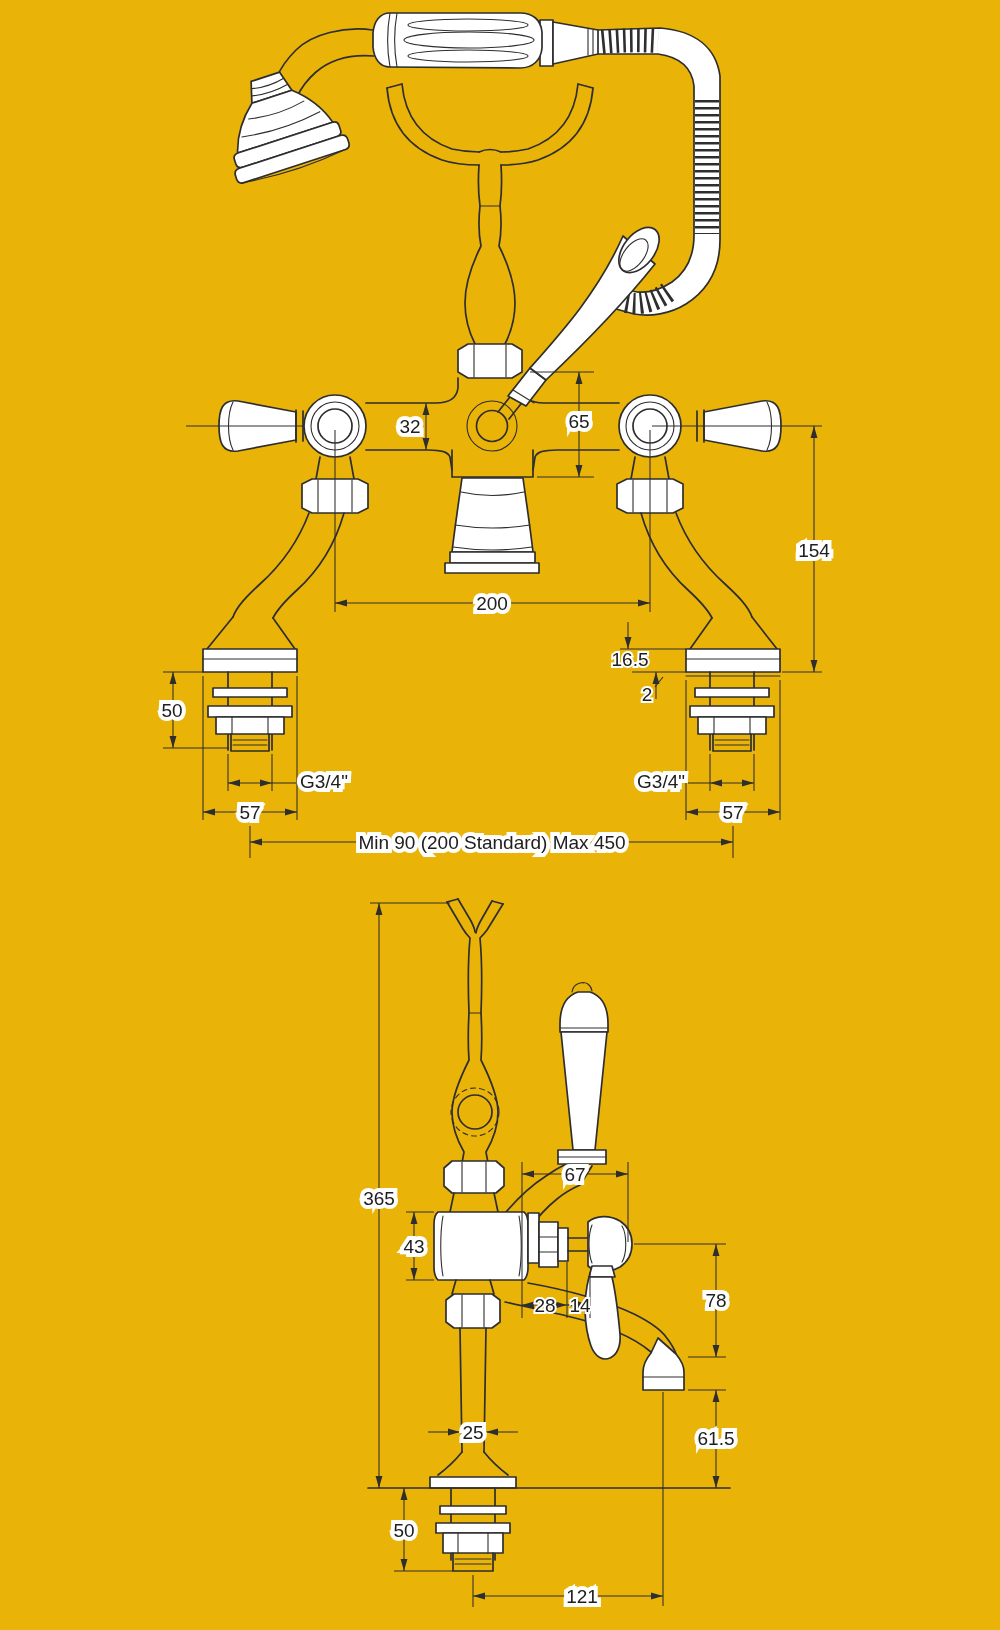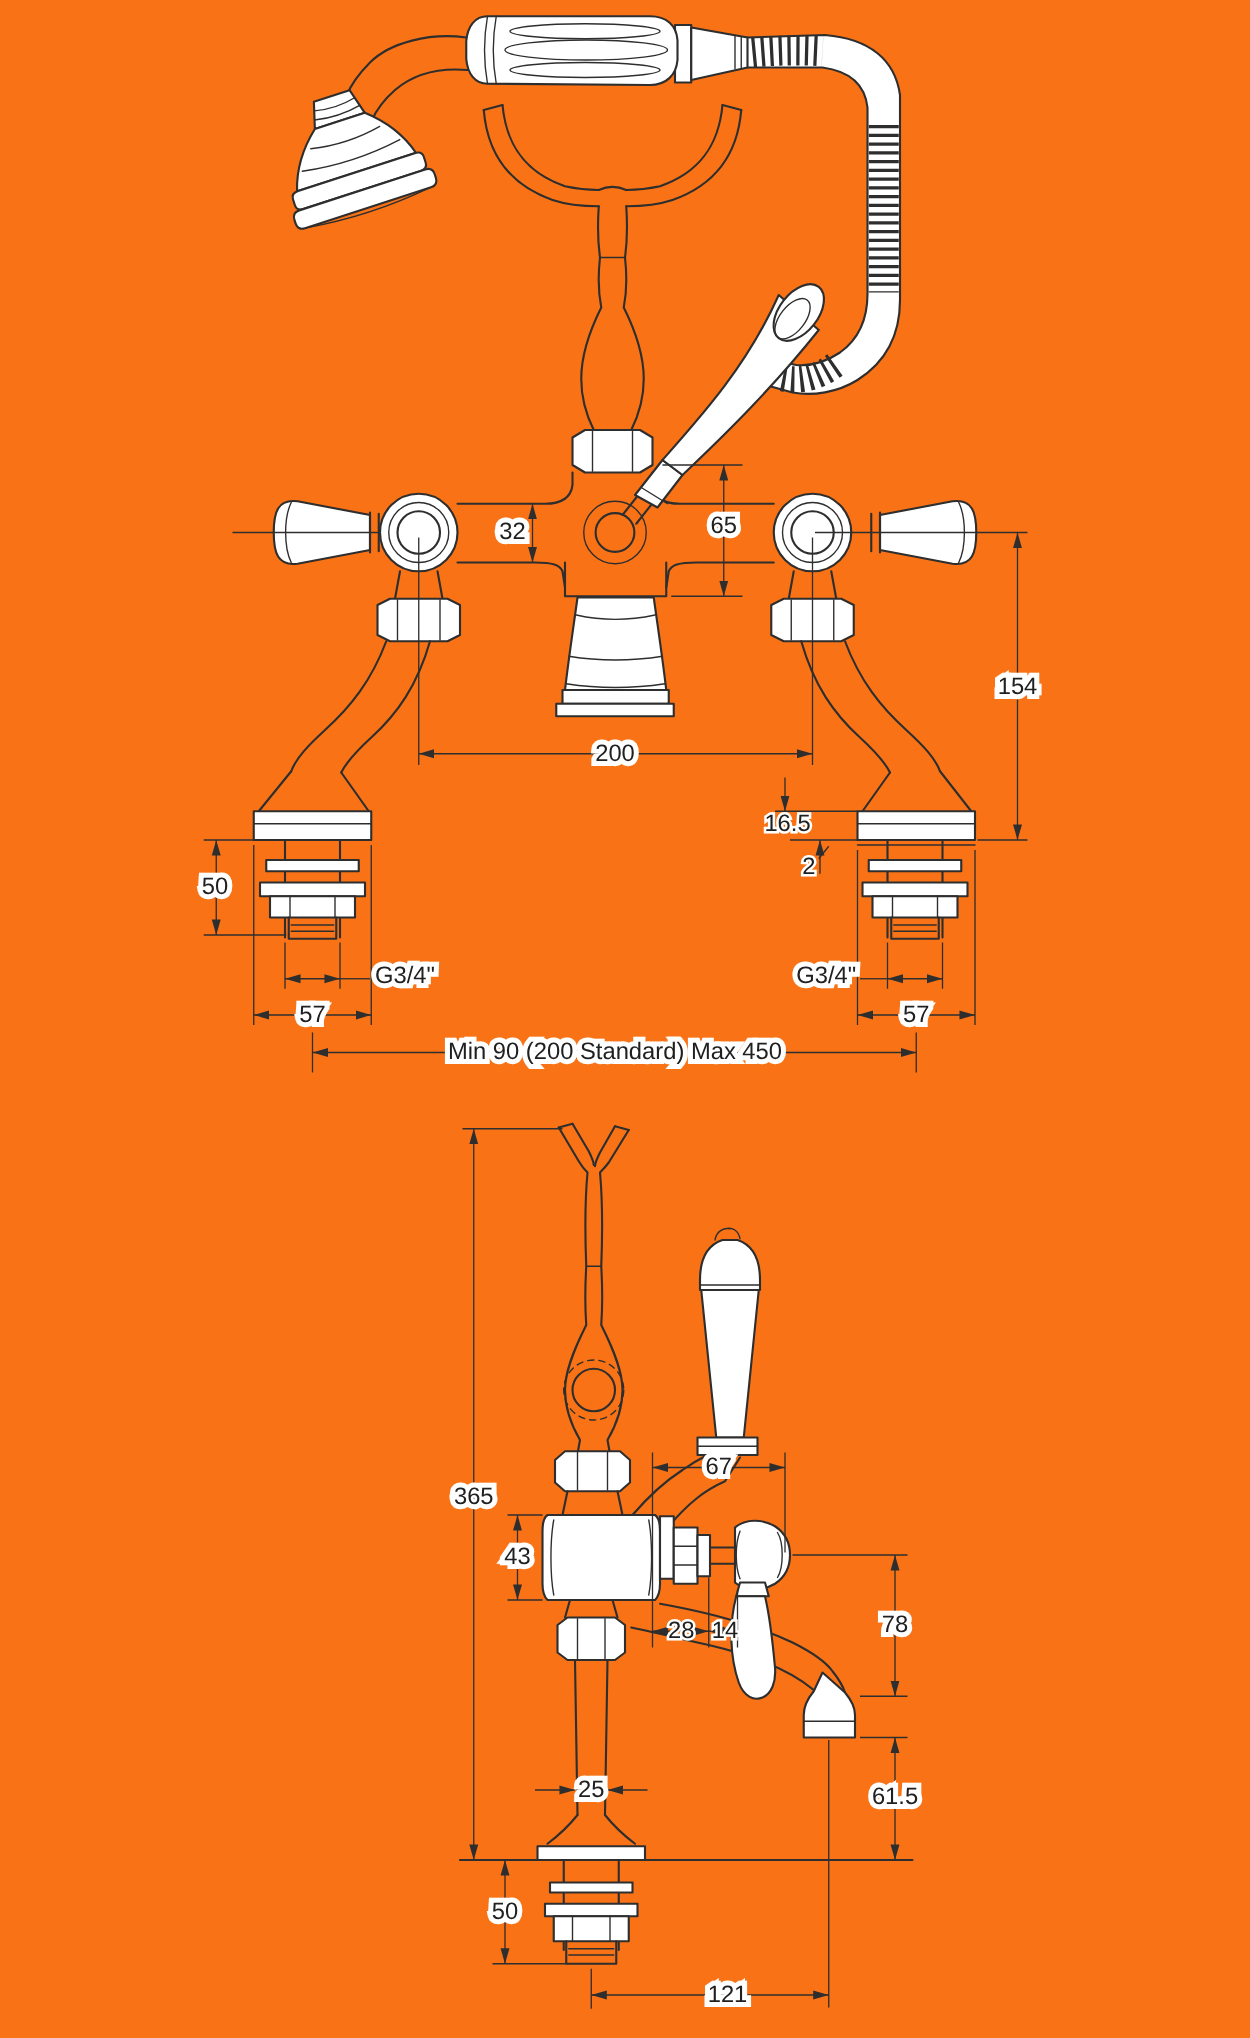--- a/index.html
+++ b/index.html
@@ -1,16 +1,16 @@
 <!DOCTYPE html>
 <html><head>
 <meta charset="utf-8">
 <style>
   html,body{margin:0;padding:0;background:#fff;}
-  #stage{position:relative;width:1000px;height:1630px;background:#f97316;margin:0 auto;overflow:hidden;}
+  #stage{position:relative;width:1000px;height:1630px;background:#eab308;margin:0 auto;overflow:hidden;}
   svg{display:block;}
   .o   {fill:none;stroke:#2e2e2e;stroke-width:1.7;stroke-linejoin:round;stroke-linecap:round;}
   .ow  {fill:#ffffff;stroke:#2e2e2e;stroke-width:1.7;stroke-linejoin:round;}
   .t   {stroke-width:1.1;}
   .fillw{fill:#ffffff;stroke:none;}
   .rib {fill:none;stroke:#2e2e2e;stroke-linecap:butt;}
   .d   {fill:none;stroke:#2e2e2e;stroke-width:1.05;}
   .arr {marker-start:url(#ar);marker-end:url(#ar);}
   .are {marker-end:url(#ar);}
   text.lbl{font:19px "Liberation Sans",sans-serif;fill:#202020;stroke:#fff;stroke-width:8px;paint-order:stroke;text-anchor:middle;dominant-baseline:central;}

